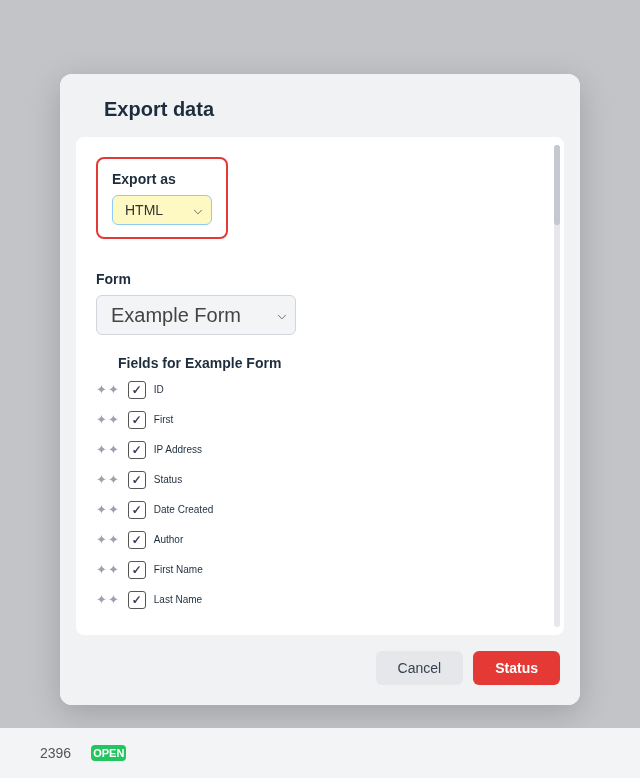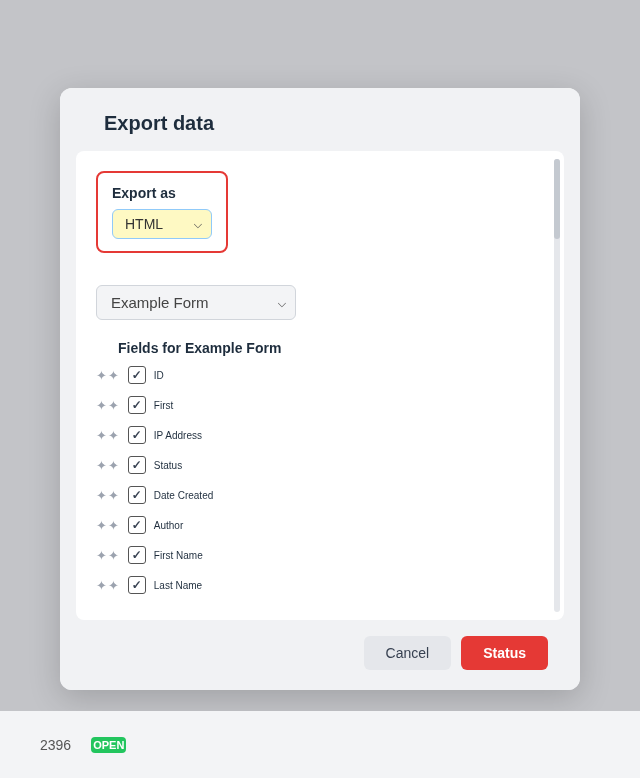--- a/index.html
+++ b/index.html
@@ -17,21 +17,21 @@
       align-items: center;
       justify-content: center;
       position: relative;
     }
 
     .background-hint {
       position: absolute;
       bottom: 0;
       left: 0;
       right: 0;
-      height: 67px;
+      height: 50px;
       background: #f3f4f6;
       display: flex;
       align-items: center;
       padding: 0 40px;
       gap: 20px;
     }
 
     .bg-number {
       color: #555;
       font-size: 14px;
@@ -161,21 +161,21 @@
       position: relative;
       display: inline-block;
     }
 
     .form-select {
       appearance: none;
       background: #f3f4f6;
       border: 1.5px solid #d1d5db;
       border-radius: 6px;
       padding: 8px 36px 8px 14px;
-      font-size: 15px;
+      font-size: 20px;
       color: #444;
       cursor: pointer;
       width: 200px;
     }
 
     .fields-section .section-label {
       margin-bottom: 4px;
       padding-left: 22px;
     }
 
@@ -229,21 +229,21 @@
 
     .field-name {
       font-size: 10px;
       color: #1e2d3d;
     }
 
     .modal-footer {
       display: flex;
       justify-content: flex-end;
       gap: 10px;
-      padding: 16px 32px 20px 24px;
+      padding: 16px 20px 20px 24px;
       background: #f1f2f4;
     }
 
     .btn-cancel {
       background: #e5e7eb;
       color: #374151;
       border: none;
       border-radius: 6px;
       padding: 9px 22px;
       font-size: 14px;
@@ -282,20 +282,21 @@
             <option>HTML</option>
             <option>CSV</option>
             <option>JSON</option>
           </select>
           <span class="select-chevron">⌵</span>
         </div>
       </div>
 
       
       <div class="form-section">
+        <div class="section-label">Form</div>
         <div class="form-select-wrapper">
           <select class="form-select">
             <option>Example Form</option>
             <option>Form 2</option>
           </select>
           <span class="select-chevron">⌵</span>
         </div>
       </div>
 
       

